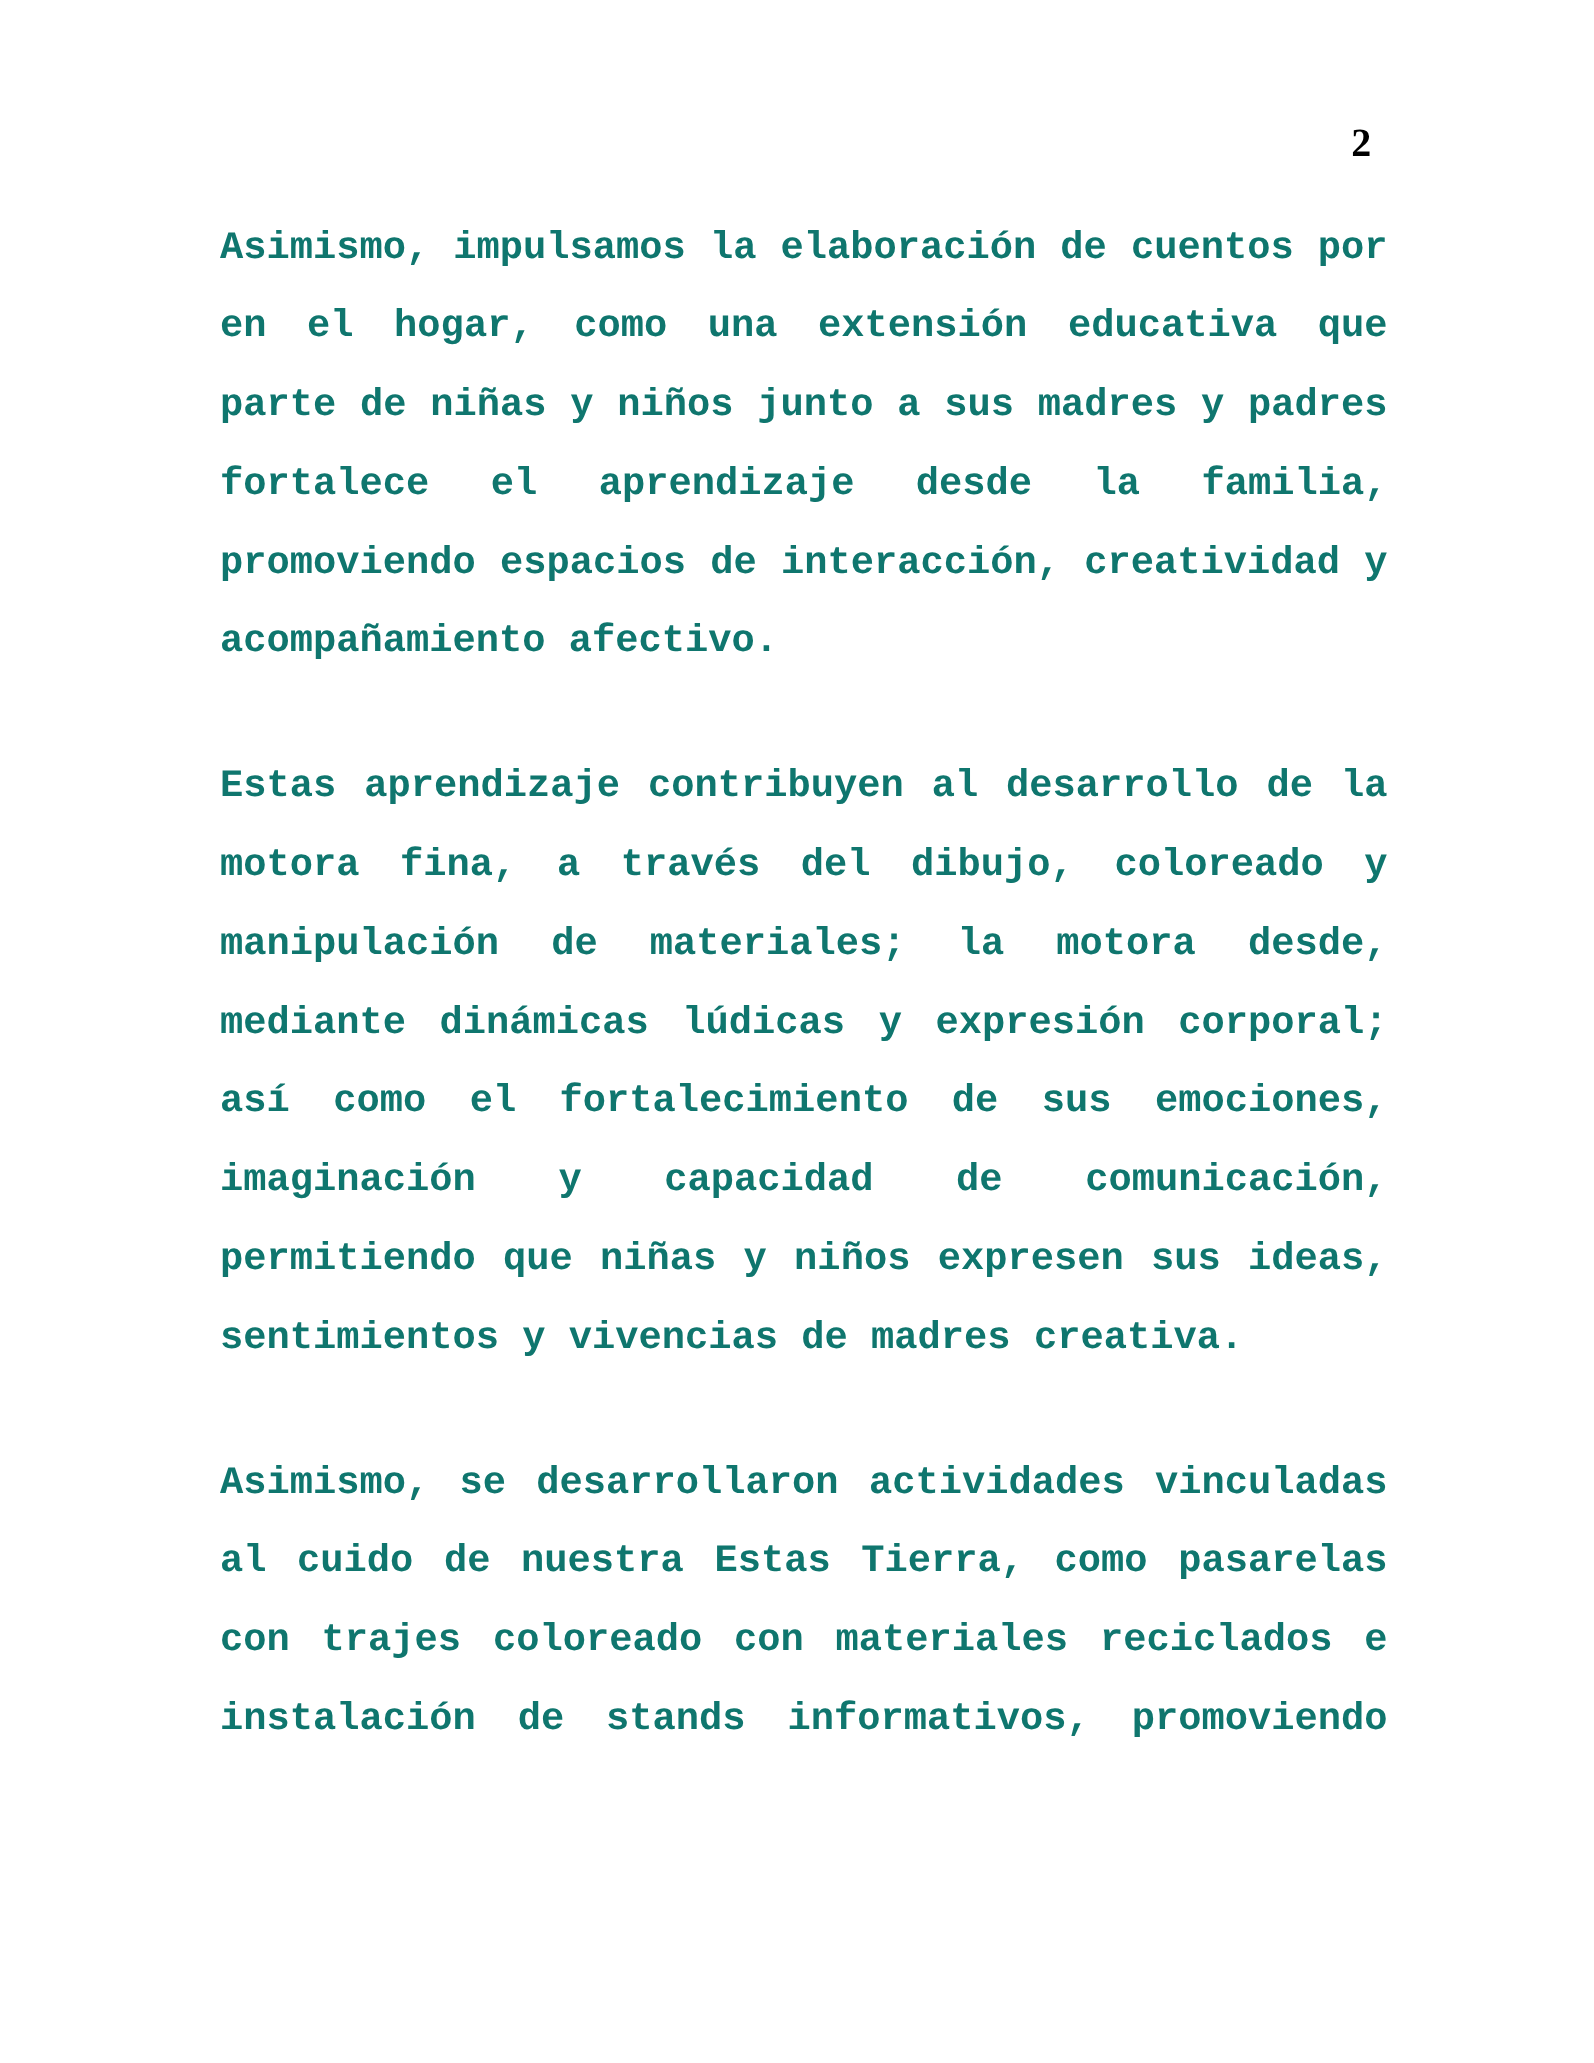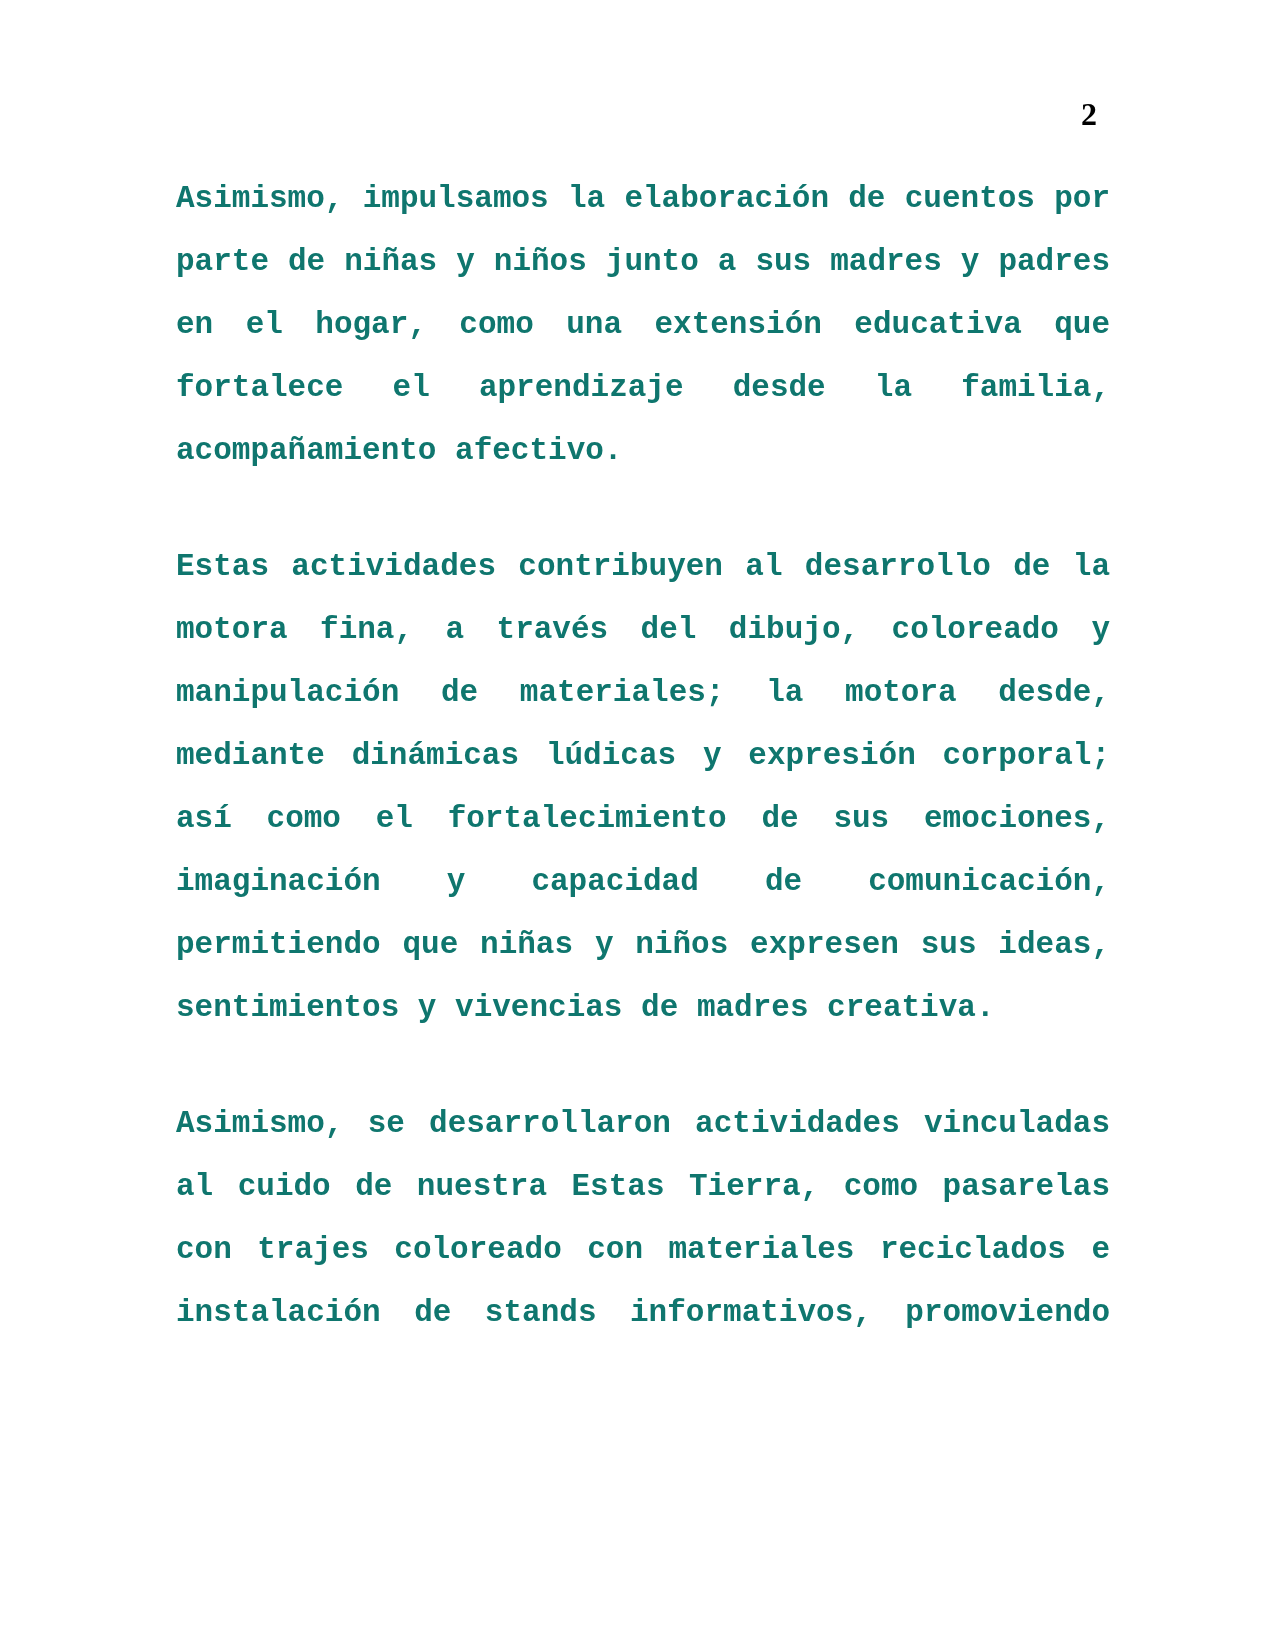--- a/index.html
+++ b/index.html
@@ -53,27 +53,28 @@
   }
 </style>
 </head>
 <body>
 
 <div class="page">
   <div class="page-number">2</div>
   <div class="body-text">
       <div class="paragraph">
         <div class="line">Asimismo, impulsamos la elaboración de cuentos por</div>
+        <div class="line">en el hogar, como una extensión educativa que</div>
         <div class="line">parte de niñas y niños junto a sus madres y padres</div>
-        <div class="line">en el hogar, como una extensión educativa que</div>
         <div class="line">fortalece el aprendizaje desde la familia,</div>
+        <div class="line">promoviendo espacios de interacción, creatividad y</div>
         <div class="line no-justify">acompañamiento afectivo.</div>
       </div>
       <div class="paragraph">
-        <div class="line">Estas actividades contribuyen al desarrollo de la</div>
+        <div class="line">Estas aprendizaje contribuyen al desarrollo de la</div>
         <div class="line">motora fina, a través del dibujo, coloreado y</div>
         <div class="line">manipulación de materiales; la motora desde,</div>
         <div class="line">mediante dinámicas lúdicas y expresión corporal;</div>
         <div class="line">así como el fortalecimiento de sus emociones,</div>
         <div class="line">imaginación y capacidad de comunicación,</div>
         <div class="line">permitiendo que niñas y niños expresen sus ideas,</div>
         <div class="line no-justify">sentimientos y vivencias de madres creativa.</div>
       </div>
       <div class="paragraph">
         <div class="line">Asimismo, se desarrollaron actividades vinculadas</div>

